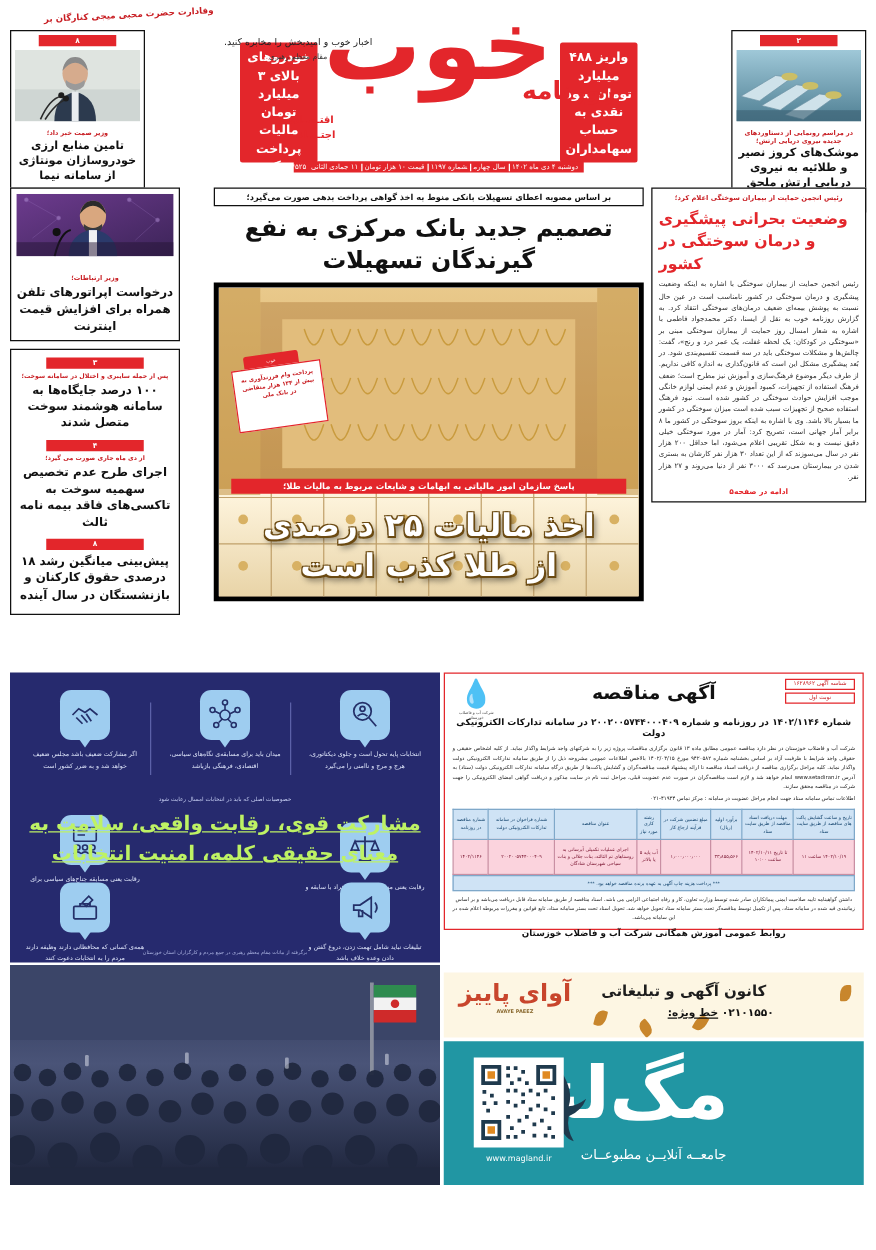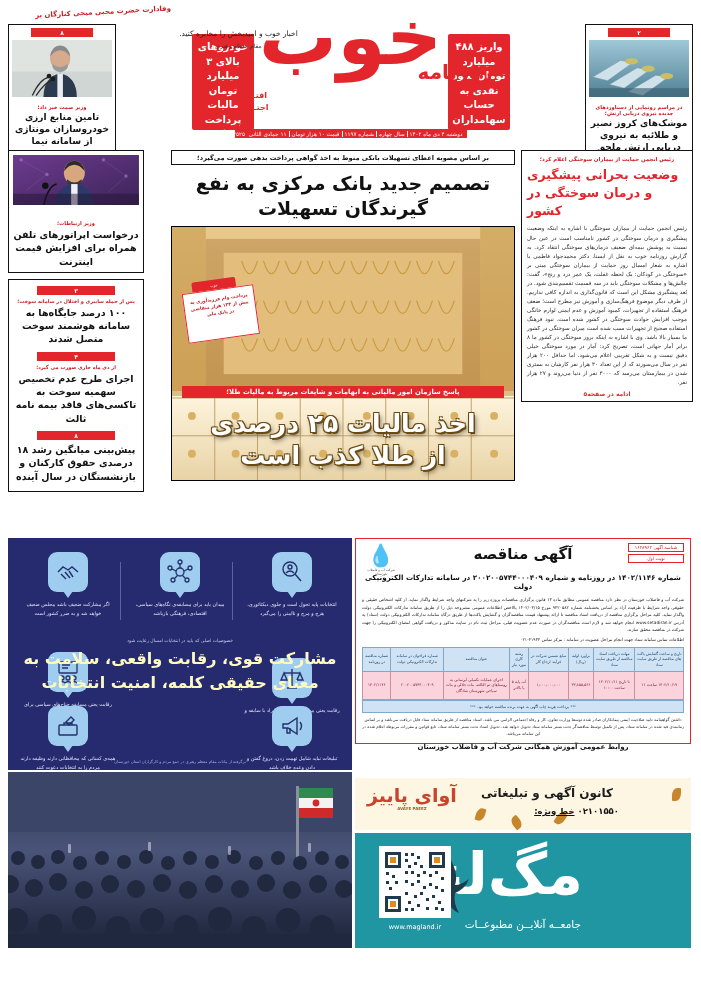--- a/index.html
+++ b/index.html
@@ -86,21 +86,21 @@
   
   .col-center { position: absolute; top: 0; right: 186px; width: 344px; }
   .center-kicker-box {
     border: 1px solid #111; padding: 2.5px 4px; text-align: center;
     font-size: 6.6px; font-weight: bold; color: #111;
   }
   .center-headline {
     font-size: 19px; font-weight: bold; color: #111; text-align: center;
     margin: 6px 0 6px; line-height: 1.3; letter-spacing: -0.3px;
   }
-  .hero { position: relative; width: 344px; height: 255px; overflow: hidden; border: 1px solid #000000; }
+  .hero { position: relative; width: 344px; height: 255px; overflow: hidden; border: 4px solid #000000; }
   .hero-overlay-kicker {
     position: absolute; bottom: 82px; right: 10px; left: 10px;
     background: #e3262b; color: #fff; font-size: 6.8px; font-weight: bold;
     text-align: center; padding: 2px 4px;
   }
   .hero-overlay-head {
     position: absolute; bottom: 8px; right: 12px; left: 12px;
     color: #fff; font-size: 25px; font-weight: bold; text-align: center;
     line-height: 1.28; text-shadow: 1.5px 1.5px 0 #6b4a12, -1px -1px 0 #6b4a12,
       1px -1px 0 #6b4a12, -1px 1px 0 #6b4a12, 2px 3px 5px rgba(0,0,0,.55);
@@ -203,21 +203,21 @@
   }
   .ig-bubble:after {
     content: ''; position: absolute; bottom: -6px; left: 15px;
     border-left: 5px solid transparent; border-right: 5px solid transparent;
     border-top: 7px solid #9ecdf0;
   }
   .ig-text { font-size: 5px; color: #dfe6fb; line-height: 1.75; }
   .ig-divider { position: absolute; width: 1px; background: #5b61a8; }
   .ig-center { position: absolute; top: 100px; left: 0; right: 0; text-align: center; }
   .ig-center-kicker { font-size: 4.6px; color: #c3cbf0; margin-bottom: 4px; }
-  .ig-center-head { font-size: 16px; font-weight: bold; color: #fef9c3; line-height: 1.5; }
+  .ig-center-head { font-size: 16px; font-weight: bold; color: #bef264; line-height: 1.5; text-decoration: underline; }
   .ig-credit { position: absolute; bottom: 6px; left: 0; right: 0; text-align: center; font-size: 4px; color: #aab2e0; }
 
   
   .crowd {
     position: absolute; top: 772px; left: 8px; width: 344px; height: 176px;
     overflow: hidden; background: #1b2340;
   }
 
   
   .ph { position:absolute; inset:0; }

